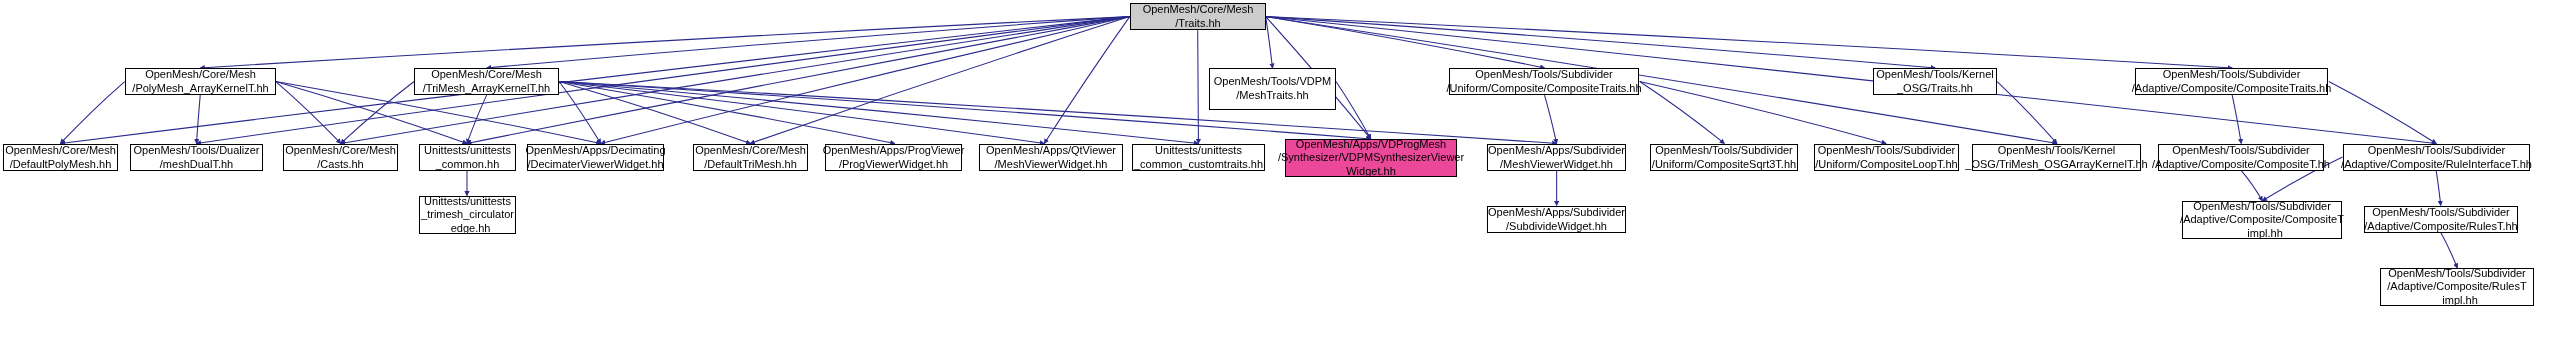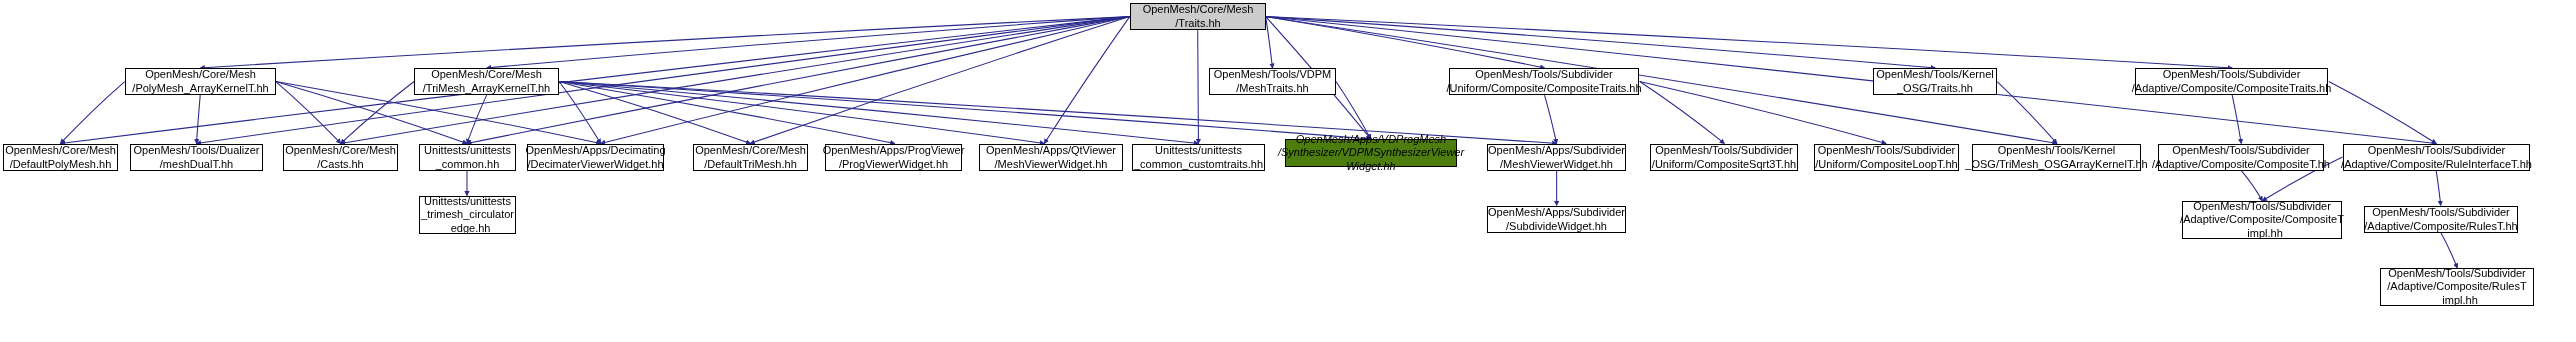--- a/index.html
+++ b/index.html
@@ -100,21 +100,21 @@
       <path d="M3224,226 Q3227,245 3230,272" stroke="#2a2a8c" stroke-width="1.4" fill="none" marker-end="url(#ah)"></path>
       <path d="M3230,308 Q3241,327.5 3252,355" stroke="#2a2a8c" stroke-width="1.4" fill="none" marker-end="url(#ah)"></path>
     </svg>
   <div id="nodes-layer">
       <div class="node root" style="left: 1130px; top: 3px; width: 136px; height: 27px; background: rgb(204, 204, 204); border-color: rgb(0, 0, 0);">OpenMesh/Core/Mesh
 /Traits.hh</div>
       <div class="node" style="left: 125px; top: 68px; width: 151px; height: 27px; background: rgb(255, 255, 255); border-color: rgb(0, 0, 0);">OpenMesh/Core/Mesh
 /PolyMesh_ArrayKernelT.hh</div>
       <div class="node" style="left: 414px; top: 68px; width: 145px; height: 27px; background: rgb(255, 255, 255); border-color: rgb(0, 0, 0);">OpenMesh/Core/Mesh
 /TriMesh_ArrayKernelT.hh</div>
-      <div class="node" style="left: 1209px; top: 68px; width: 127px; height: 27px; background: rgb(255, 255, 255); border-color: rgb(0, 0, 0);">OpenMesh/Tools/VDPM
+      <div class="node" style="left: 1209px; top: 68px; width: 127px; height: 42px; background: rgb(255, 255, 255); border-color: rgb(0, 0, 0);">OpenMesh/Tools/VDPM
 /MeshTraits.hh</div>
       <div class="node" style="left: 1449px; top: 68px; width: 190px; height: 27px; background: rgb(255, 255, 255); border-color: rgb(0, 0, 0);">OpenMesh/Tools/Subdivider
 /Uniform/Composite/CompositeTraits.hh</div>
       <div class="node" style="left: 1873px; top: 68px; width: 124px; height: 27px; background: rgb(255, 255, 255); border-color: rgb(0, 0, 0);">OpenMesh/Tools/Kernel
 _OSG/Traits.hh</div>
       <div class="node" style="left: 2135px; top: 68px; width: 193px; height: 27px; background: rgb(255, 255, 255); border-color: rgb(0, 0, 0);">OpenMesh/Tools/Subdivider
 /Adaptive/Composite/CompositeTraits.hh</div>
       <div class="node" style="left: 3px; top: 144px; width: 115px; height: 27px; background: rgb(255, 255, 255); border-color: rgb(0, 0, 0);">OpenMesh/Core/Mesh
 /DefaultPolyMesh.hh</div>
       <div class="node" style="left: 130px; top: 144px; width: 133px; height: 27px; background: rgb(255, 255, 255); border-color: rgb(0, 0, 0);">OpenMesh/Tools/Dualizer
@@ -126,21 +126,21 @@
       <div class="node" style="left: 527px; top: 144px; width: 137px; height: 27px; background: rgb(255, 255, 255); border-color: rgb(0, 0, 0);">OpenMesh/Apps/Decimating
 /DecimaterViewerWidget.hh</div>
       <div class="node" style="left: 693px; top: 144px; width: 115px; height: 27px; background: rgb(255, 255, 255); border-color: rgb(0, 0, 0);">OpenMesh/Core/Mesh
 /DefaultTriMesh.hh</div>
       <div class="node" style="left: 825px; top: 144px; width: 137px; height: 27px; background: rgb(255, 255, 255); border-color: rgb(0, 0, 0);">OpenMesh/Apps/ProgViewer
 /ProgViewerWidget.hh</div>
       <div class="node" style="left: 979px; top: 144px; width: 144px; height: 27px; background: rgb(255, 255, 255); border-color: rgb(0, 0, 0);">OpenMesh/Apps/QtViewer
 /MeshViewerWidget.hh</div>
       <div class="node" style="left: 1132px; top: 144px; width: 133px; height: 27px; background: rgb(255, 255, 255); border-color: rgb(0, 0, 0);">Unittests/unittests
 _common_customtraits.hh</div>
-      <div class="node" style="left: 1285px; top: 139px; width: 172px; height: 28px; background: #4d7c0f; border-color: rgb(0, 0, 0); font-style: italic;">OpenMesh/Apps/VDProgMesh
+      <div class="node" style="left: 1285px; top: 139px; width: 172px; height: 38px; background: #ec4899; border-color: rgb(0, 0, 0);">OpenMesh/Apps/VDProgMesh
 /Synthesizer/VDPMSynthesizerViewer
 Widget.hh</div>
       <div class="node" style="left: 1487px; top: 144px; width: 139px; height: 27px; background: rgb(255, 255, 255); border-color: rgb(0, 0, 0);">OpenMesh/Apps/Subdivider
 /MeshViewerWidget.hh</div>
       <div class="node" style="left: 1650px; top: 144px; width: 148px; height: 27px; background: rgb(255, 255, 255); border-color: rgb(0, 0, 0);">OpenMesh/Tools/Subdivider
 /Uniform/CompositeSqrt3T.hh</div>
       <div class="node" style="left: 1814px; top: 144px; width: 145px; height: 27px; background: rgb(255, 255, 255); border-color: rgb(0, 0, 0);">OpenMesh/Tools/Subdivider
 /Uniform/CompositeLoopT.hh</div>
       <div class="node" style="left: 1972px; top: 144px; width: 169px; height: 27px; background: rgb(255, 255, 255); border-color: rgb(0, 0, 0);">OpenMesh/Tools/Kernel
 _OSG/TriMesh_OSGArrayKernelT.hh</div>

